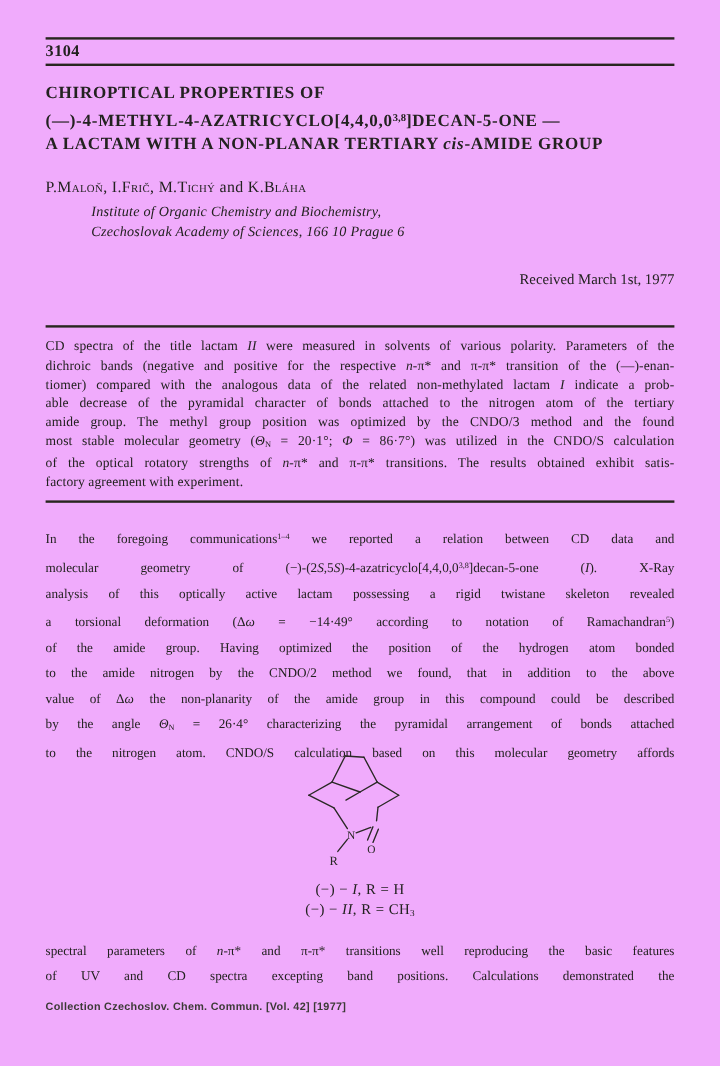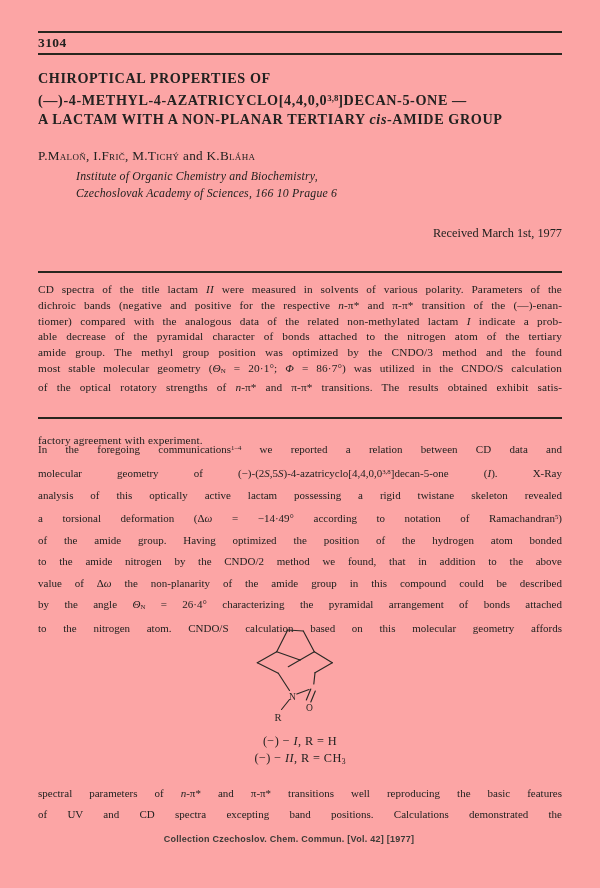--- a/index.html
+++ b/index.html
@@ -1,19 +1,19 @@
 <!DOCTYPE html>
 <html><head>
 <meta charset="utf-8">
 <style>
   html,body{margin:0;padding:0;}
   .page{
     position:relative;
     width:600px;height:888px;
-    background:#fca5a5;
+    background:#f0abfc;
     color:#232220;
     font-family:"Liberation Serif", serif;
     overflow:hidden;
   }
   .rule{position:absolute;left:38px;width:524px;background:#28261f;}
   .rule.thick{height:2px;}
   .rule.thin{height:1.5px;}
   .pageno{position:absolute;left:38px;top:35px;font-weight:bold;font-size:13.5px;letter-spacing:0.4px;}
   .title-block{position:absolute;left:38px;top:69px;width:540px;}
   .title-block div{
@@ -24,35 +24,35 @@
   .authors .sc{font-variant:small-caps;}
   .affiliation{position:absolute;left:56px;top:168px;font-style:italic;margin-left:20px;}
   .affiliation div{font-size:11.8px;line-height:16.5px;letter-spacing:0.2px;}
   .received{position:absolute;left:38px;top:226px;width:524px;text-align:right;font-size:12.3px;}
   .abstract-block{position:absolute;left:38px;top:282px;width:524px;}
   .abstract-block div{
     font-size:11.3px;line-height:15.8px;
     text-align:justify;text-align-last:justify;
     letter-spacing:0.1px;
   }
-  .abstract-block div:last-child{text-align-last:left;margin-top:37px;}
+  .abstract-block div:last-child{text-align-last:left;}
   .body-par{position:absolute;left:38px;width:524px;}
   .body-par div{
     font-size:11px;line-height:21.4px;
     text-align:justify;text-align-last:justify;
   }
   .par1{top:437px;}
   .par2{top:783px;}
   .fig{position:absolute;left:250px;top:620px;}
   .fig svg line{stroke:#2a2925;stroke-width:1.15;stroke-linecap:round;}
   .fig svg text{fill:#2a2925;font-family:"Liberation Serif", serif;}
   .fig-labels{position:absolute;left:0;top:733px;width:600px;text-align:center;}
   .fig-labels div{font-size:12.3px;line-height:16.5px;letter-spacing:0.4px;}
   .footer{
-    position:absolute;left:38px;top:834px;width:502px;text-align:center;
+    position:absolute;left:38px;top:834px;width:502px;text-align:left;
     font-family:"Liberation Sans", sans-serif;
     font-weight:bold;font-size:9px;letter-spacing:0.25px;color:#3c3a36;
   }
   sup{font-size:0.62em;vertical-align:0.5em;letter-spacing:0;}
   sub{font-size:0.62em;vertical-align:-0.2em;letter-spacing:0;}
 </style>
 </head>
 <body>
 
 <div class="page">

